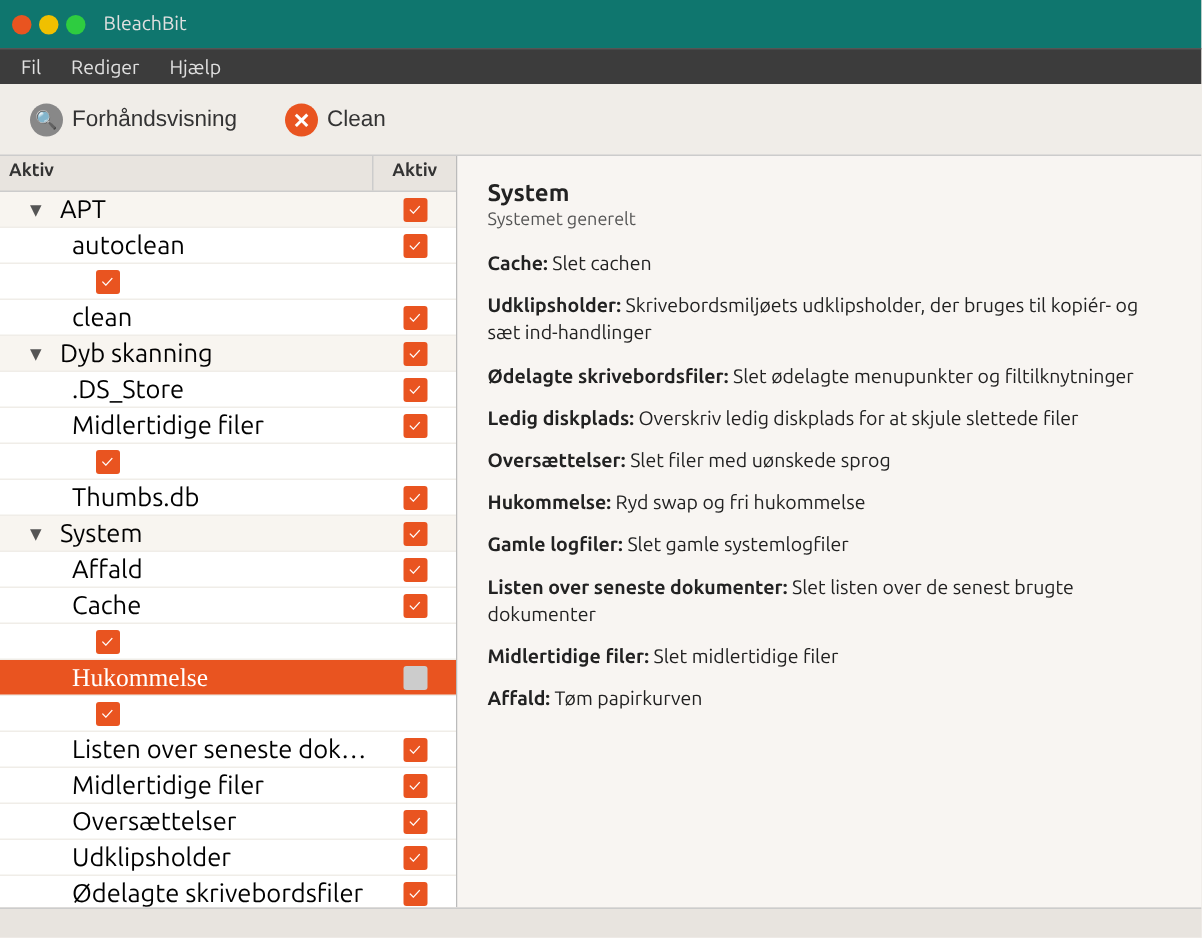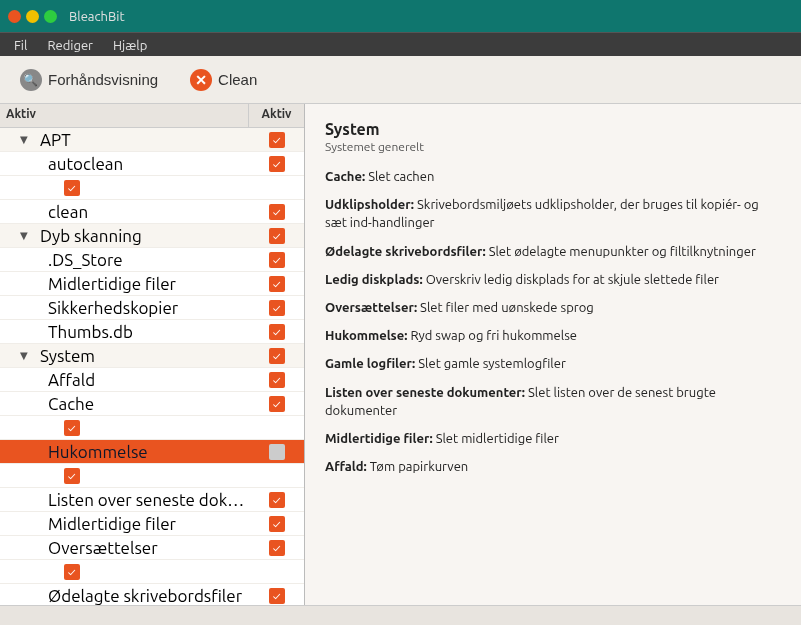--- a/index.html
+++ b/index.html
@@ -155,21 +155,21 @@
     .tree-container::-webkit-scrollbar-thumb { background: #bbb; border-radius: 6px; }
 
     .tree-row {
       display: flex;
       align-items: center;
       height: 24px;
       cursor: pointer;
       border-bottom: 1px solid #f0ede8;
     }
     .tree-row.selected { background: #e95420; color: white; }
-    .tree-row.selected .row-label { color: #0f172a; }
+    .tree-row.selected .row-label { color: #ffffff; font-family: Liberation Serif, serif; }
     .tree-row.category-row { background: #f8f5f0; }
 
     .row-indent { width: 20px; min-width: 20px; }
     .row-arrow {
       width: 16px;
       font-size: 10px;
       color: #555;
     }
     .row-label {
       flex: 1;
@@ -336,21 +336,20 @@
           <div class="row-indent" style="width: 28px; min-width: 28px;"></div>
           <div class="row-arrow" style="visibility: hidden;"></div>
           <div class="row-label">Midlertidige filer</div>
           <div class="row-checkbox">
             <div class="checkbox-checked">✓</div>
           </div>
         </div>
         <div class="tree-row">
           <div class="row-indent" style="width: 28px; min-width: 28px;"></div>
           <div class="row-arrow" style="visibility: hidden;"></div>
-          <div class="row-label">Sikkerhedskopier</div>
           <div class="row-checkbox">
             <div class="checkbox-checked">✓</div>
           </div>
         </div>
         <div class="tree-row">
           <div class="row-indent" style="width: 28px; min-width: 28px;"></div>
           <div class="row-arrow" style="visibility: hidden;"></div>
           <div class="row-label">Thumbs.db</div>
           <div class="row-checkbox">
             <div class="checkbox-checked">✓</div>
@@ -422,20 +421,21 @@
           <div class="row-indent" style="width: 28px; min-width: 28px;"></div>
           <div class="row-arrow" style="visibility: hidden;"></div>
           <div class="row-label">Oversættelser</div>
           <div class="row-checkbox">
             <div class="checkbox-checked">✓</div>
           </div>
         </div>
         <div class="tree-row">
           <div class="row-indent" style="width: 28px; min-width: 28px;"></div>
           <div class="row-arrow" style="visibility: hidden;"></div>
+          <div class="row-label">Udklipsholder</div>
           <div class="row-checkbox">
             <div class="checkbox-checked">✓</div>
           </div>
         </div>
         <div class="tree-row">
           <div class="row-indent" style="width: 28px; min-width: 28px;"></div>
           <div class="row-arrow" style="visibility: hidden;"></div>
           <div class="row-label">Ødelagte skrivebordsfiler</div>
           <div class="row-checkbox">
             <div class="checkbox-checked">✓</div>

